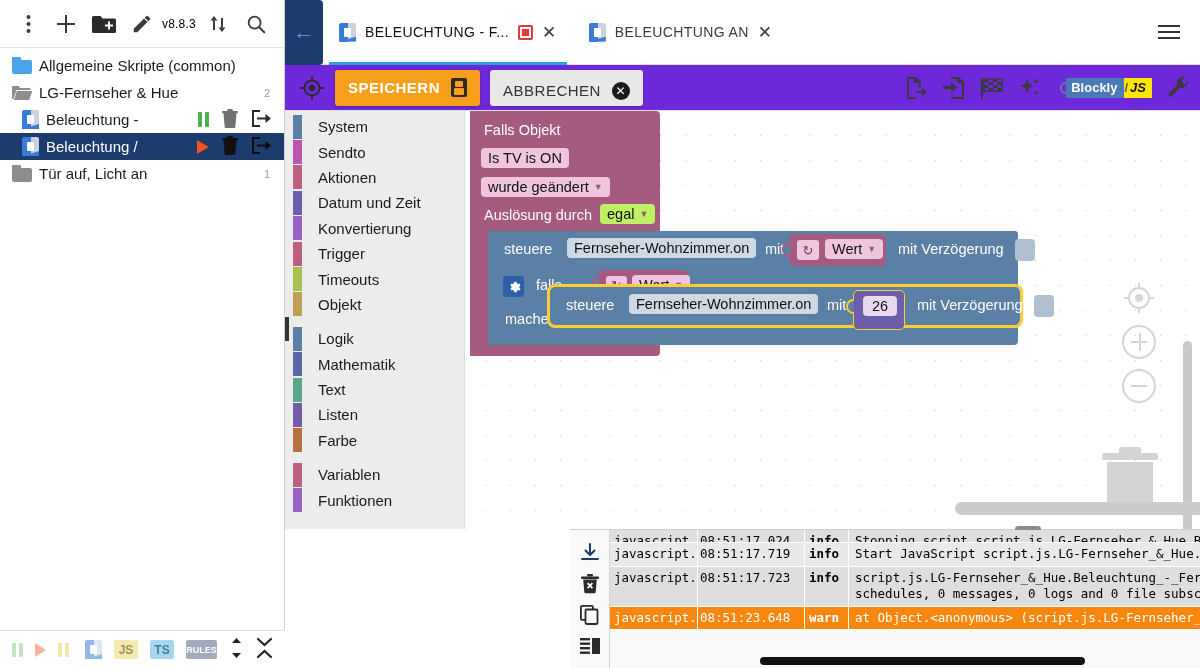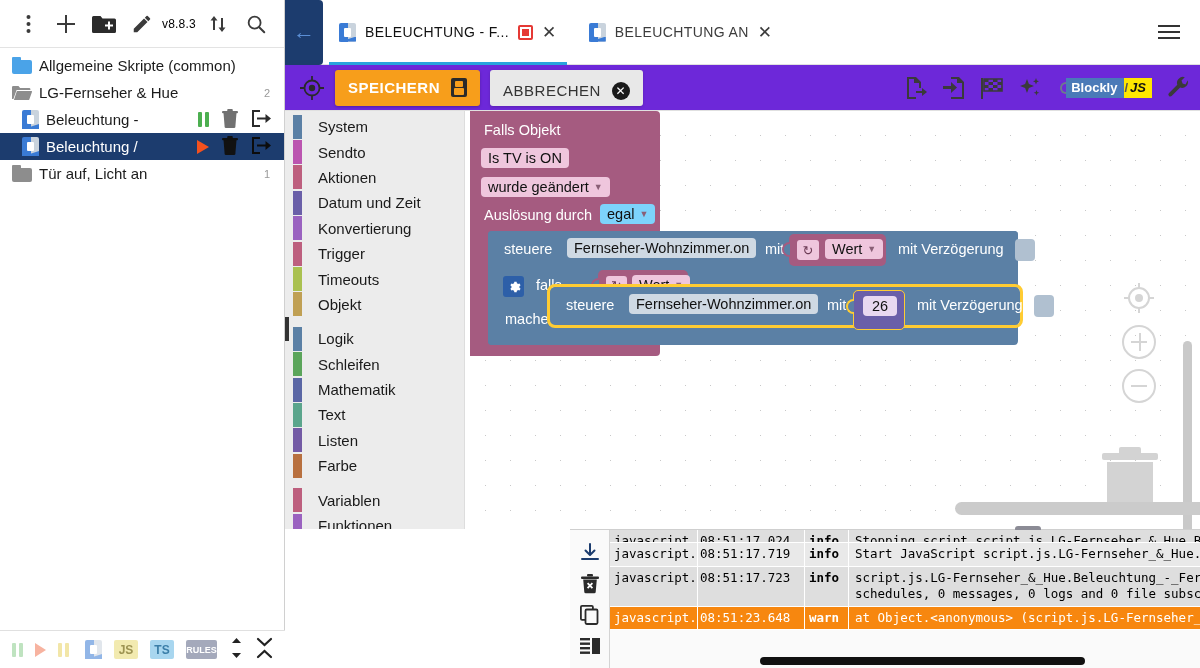--- a/index.html
+++ b/index.html
@@ -504,24 +504,20 @@
             <span class="tb-label">Objekt</span>
           </div>
 
         <div class="tb-sep"></div>
 
         <div class="tb-row">
             <span class="tb-swatch" style="background:#5b80a5"></span>
             <span class="tb-label">Logik</span>
           </div>
         <div class="tb-row">
-            <span class="tb-swatch" style="background:#5ba55b"></span>
-            <span class="tb-label">Schleifen</span>
-          </div>
-        <div class="tb-row">
             <span class="tb-swatch" style="background:#5b67a5"></span>
             <span class="tb-label">Mathematik</span>
           </div>
         <div class="tb-row">
             <span class="tb-swatch" style="background:#5ba58c"></span>
             <span class="tb-label">Text</span>
           </div>
         <div class="tb-row">
             <span class="tb-swatch" style="background:#745ba5"></span>
             <span class="tb-label">Listen</span>
@@ -546,21 +542,21 @@
       <div id="workspace">
 
         <div class="blk" style="left:5px; top:0px; width:190px; height:245px; background:#a55b80; border-radius:0 4px 4px 0;">
           <div class="blk-text" style="position:absolute;left:14px;top:11px;">Falls Objekt</div>
           <div class="field pinkish" style="position:absolute;left:11px;top:37px;">Is TV is ON</div>
           <div class="field pinkish" style="position:absolute;left:11px;top:66px;">
             <span>wurde geändert</span>
               <span class="caret">▼</span>
           </div>
           <div class="blk-text" style="position:absolute;left:14px;top:96px;">Auslösung durch</div>
-          <div class="field" style="position:absolute;left:130px;top:93px;background:#7dd3fc;">
+          <div class="field" style="position:absolute;left:130px;top:93px;background:#bef264;">
             <span>egal</span>
               <span class="caret">▼</span>
           </div>
 
           <div style="position:absolute;left:15px;bottom:0;width:60px;height:9px;background:#a55b80;border-radius:0 0 6px 6px;"></div>
         </div>
 
         <div class="blk" style="left:23px; top:120px; width:530px; height:114px; background:#5b80a5; border-radius:4px;"></div>
 
         <div class="blk" style="left:23px; top:120px; width:530px; height:38px; background:#5b80a5; border-radius:4px;">

